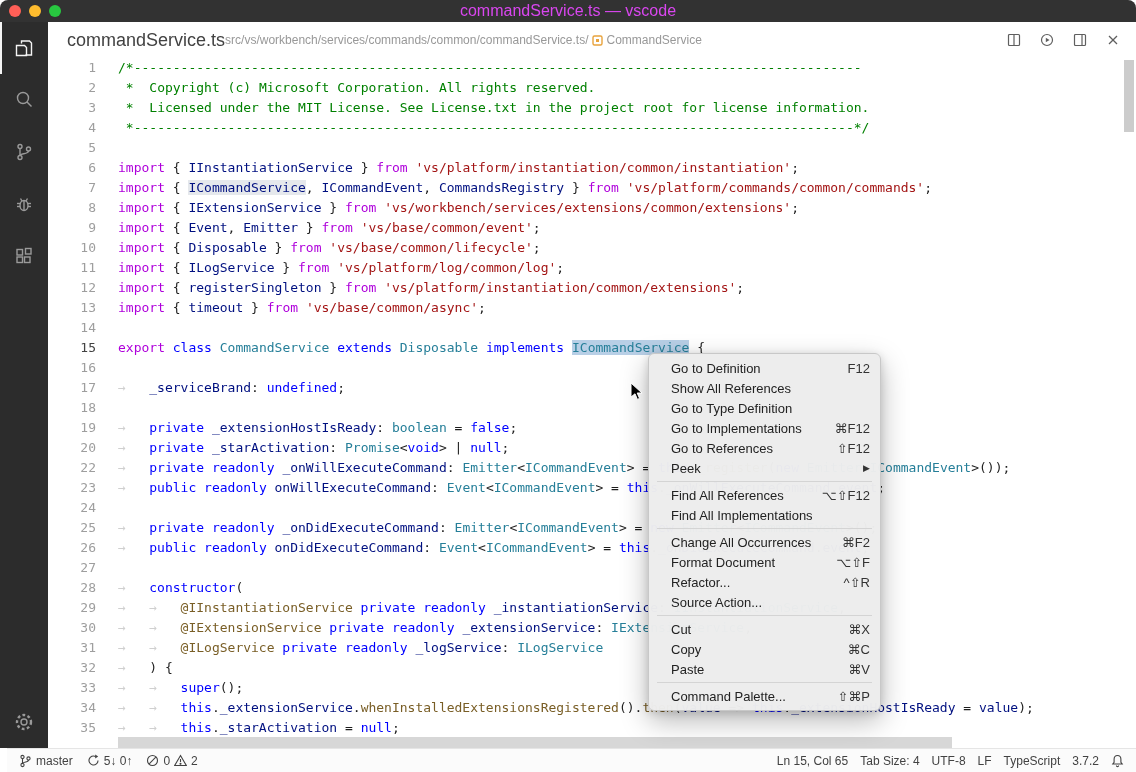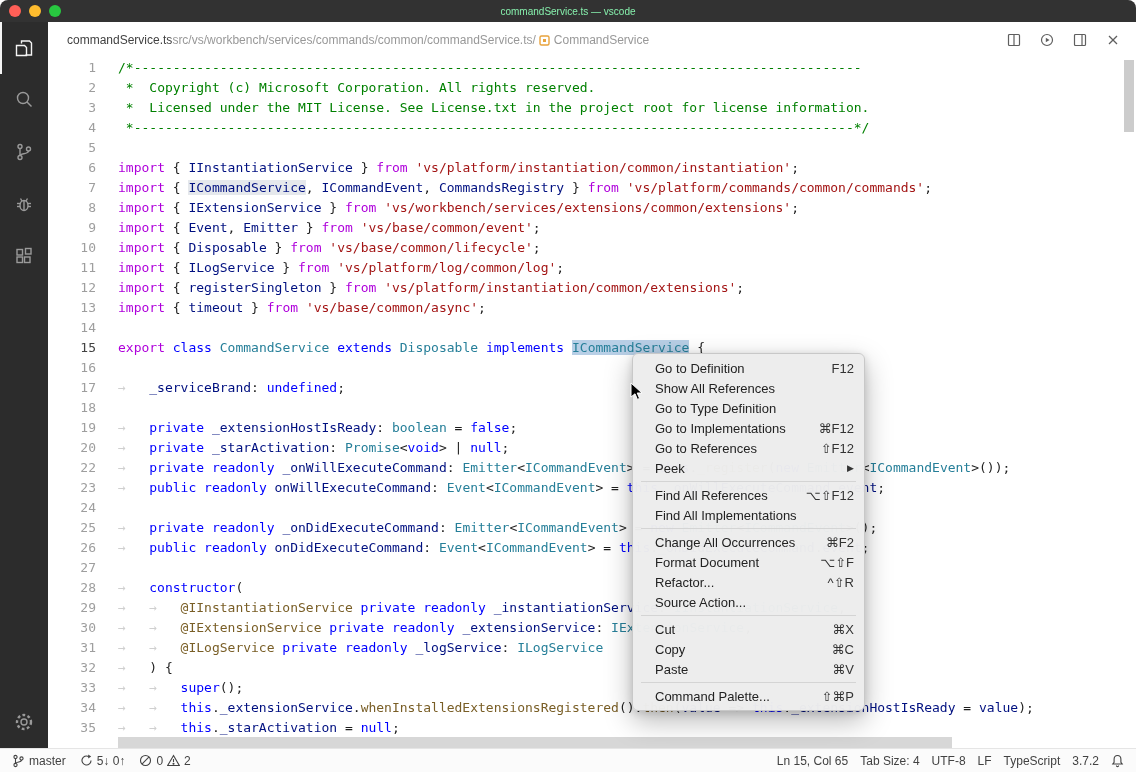--- a/index.html
+++ b/index.html
@@ -6,38 +6,38 @@
   body{
     width:1136px;height:772px;overflow:hidden;position:relative;
     background:#ffffff;font-family:"Liberation Sans","DejaVu Sans",sans-serif;
     -webkit-font-smoothing:antialiased;
   }
   
   .titlebar{
     position:absolute;top:0;left:0;right:0;height:22px;background:#323232;
     border-radius:8px 8px 0 0;display:flex;align-items:center;justify-content:center;
   }
-  .titlebar .title{font-size:10px;color:#86efac;}
+  .titlebar .title{font-size:16px;color:#d946ef;}
   .traffic{position:absolute;left:9px;top:5px;display:flex;gap:8px;}
   .light{width:12px;height:12px;border-radius:50%;}
   .light.red{background:#ff5f57;}
   .light.yellow{background:#febc2e;}
   .light.green{background:#28c840;}
   
   .main{position:absolute;top:22px;bottom:24px;left:0;right:0;display:flex;}
   .activitybar{width:48px;background:#2c2c2c;position:relative;flex:none;}
   .ab-item{height:52px;display:flex;align-items:center;justify-content:center;color:#9a9a9a;}
   .ab-item svg{stroke:#9a9a9a;fill:none;stroke-width:1.4;}
   .ab-item.active{border-left:2px solid #f5f5f5;}
   .ab-item.active svg{stroke:#f5f5f5;margin-left:-2px;}
   .ab-bottom{position:absolute;bottom:0;left:0;right:0;}
   
   .editor-area{flex:1;display:flex;flex-direction:column;background:#ffffff;min-width:0;}
   .editor-header{height:36px;flex:none;display:flex;align-items:center;padding-left:19px;background:#ffffff;}
-  .eh-filename{font-size:12px;color:#424242;white-space:nowrap;text-align:center;}
+  .eh-filename{font-size:18px;color:#424242;white-space:nowrap;text-align:center;}
   .eh-path{font-size:12px;color:#989898;margin-left:0;white-space:nowrap;display:flex;align-items:flex-end;}
   .eh-symbol{display:flex;align-items:center;color:#989898;}
   .eh-symbol svg{margin:0 3px 0 2px;}
   .eh-actions{margin-left:auto;display:flex;align-items:center;gap:17px;padding-right:15px;}
   .eh-actions .icon-btn{width:16px;height:16px;display:flex;align-items:center;justify-content:center;cursor:default;}
   .eh-actions svg{stroke:#5f5f5f;fill:none;stroke-width:1.2;}
   .editor-body{
     flex:1;position:relative;overflow:hidden;
     font-family:"DejaVu Sans Mono",monospace;font-size:13px;line-height:20px;
   }
@@ -54,33 +54,33 @@
   .tk-fn{color:#795e26;}
   .tk-pl{color:#1e1e1e;}
   .tk-tab{display:inline-block;width:4ch;color:#d0d0d0;}
   .hl-occ{background:rgba(135,150,170,0.22);}
   .hl-sel{background:#b8cfe6;}
   
   .vscroll-thumb{position:absolute;top:2px;right:2px;width:10px;height:72px;background:rgba(110,110,110,0.35);}
   .hscroll-thumb{position:absolute;bottom:0;left:70px;width:834px;height:11px;background:rgba(110,110,110,0.28);}
   
   .context-menu{
-    position:absolute;left:632px;top:353px;width:233px;box-sizing:border-box;
+    position:absolute;left:648px;top:353px;width:233px;box-sizing:border-box;
     background:rgba(237,237,237,0.98);border:1px solid #c8c8c8;border-radius:6px;
     box-shadow:0 10px 28px rgba(0,0,0,0.28),0 2px 8px rgba(0,0,0,0.14);
     padding:4px 0;font-size:13px;color:#222222;z-index:50;
   }
   .menu-item{display:flex;align-items:center;height:20px;padding:0 10px 0 22px;}
   .menu-label{flex:1;white-space:nowrap;}
   .menu-shortcut{color:#333333;margin-left:29px;white-space:nowrap;}
   .menu-arrow{font-size:9px;color:#333333;margin-left:20px;}
   .menu-sep{height:1px;background:#d4d4d4;margin:3px 8px;}
   
   .statusbar{
-    position:absolute;left:0;right:0;bottom:0;height:24px;background:#fbfbfb;
+    position:absolute;left:7px;right:0;bottom:0;height:24px;background:#fbfbfb;
     border-top:1px solid #e5e5e5;box-sizing:border-box;
     display:flex;font-size:12px;color:#424242;
   }
   .sb-left{display:flex;align-items:center;gap:14px;padding-left:12px;}
   .sb-right{margin-left:auto;display:flex;align-items:center;gap:12px;padding-right:12px;}
   .sb-seg{display:flex;align-items:center;gap:4px;white-space:nowrap;}
   .sb-seg svg{stroke:#424242;fill:none;stroke-width:1.1;}
   
   .mouse-cursor{position:absolute;left:630px;top:382px;z-index:99;pointer-events:none;}
 </style>

